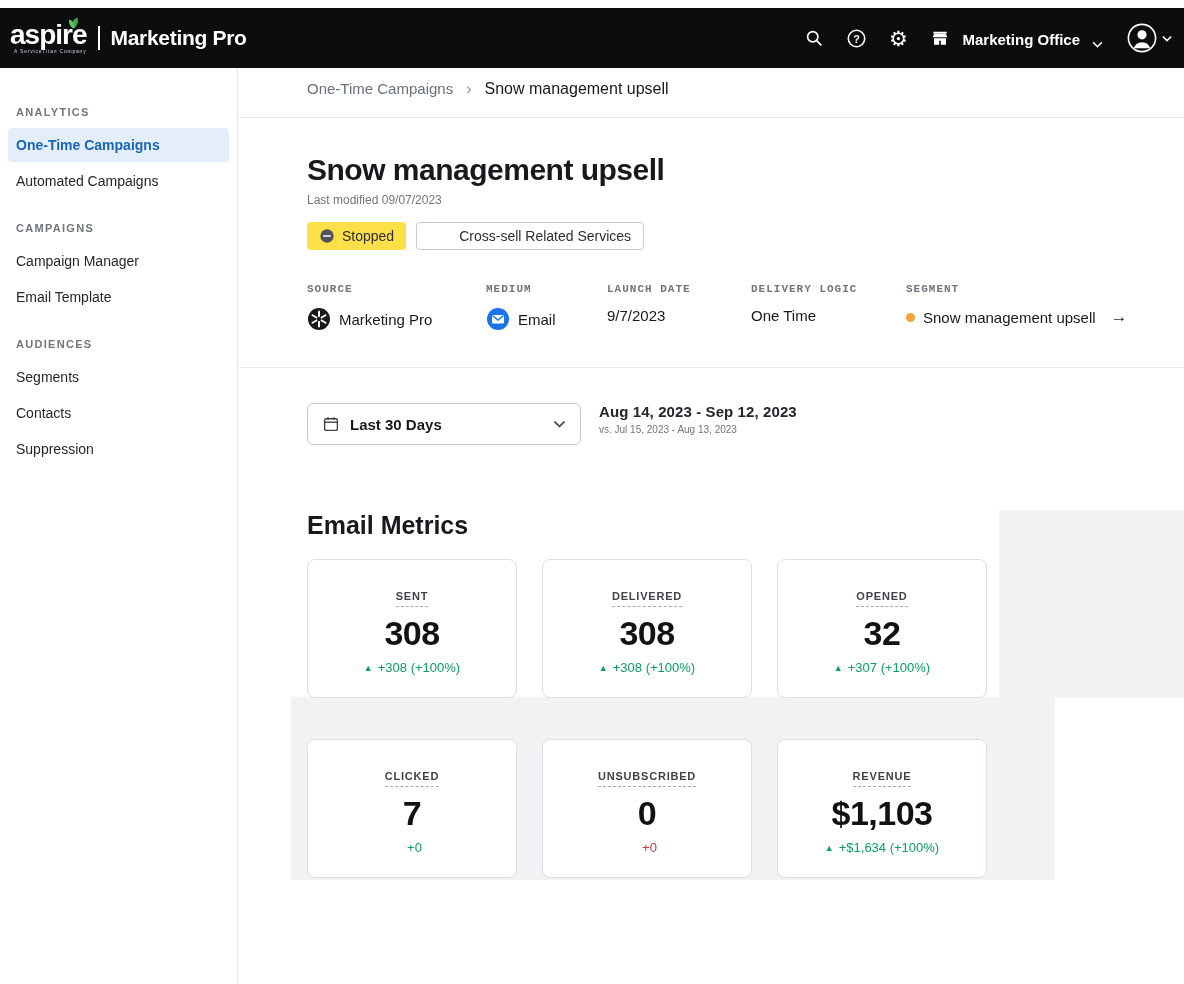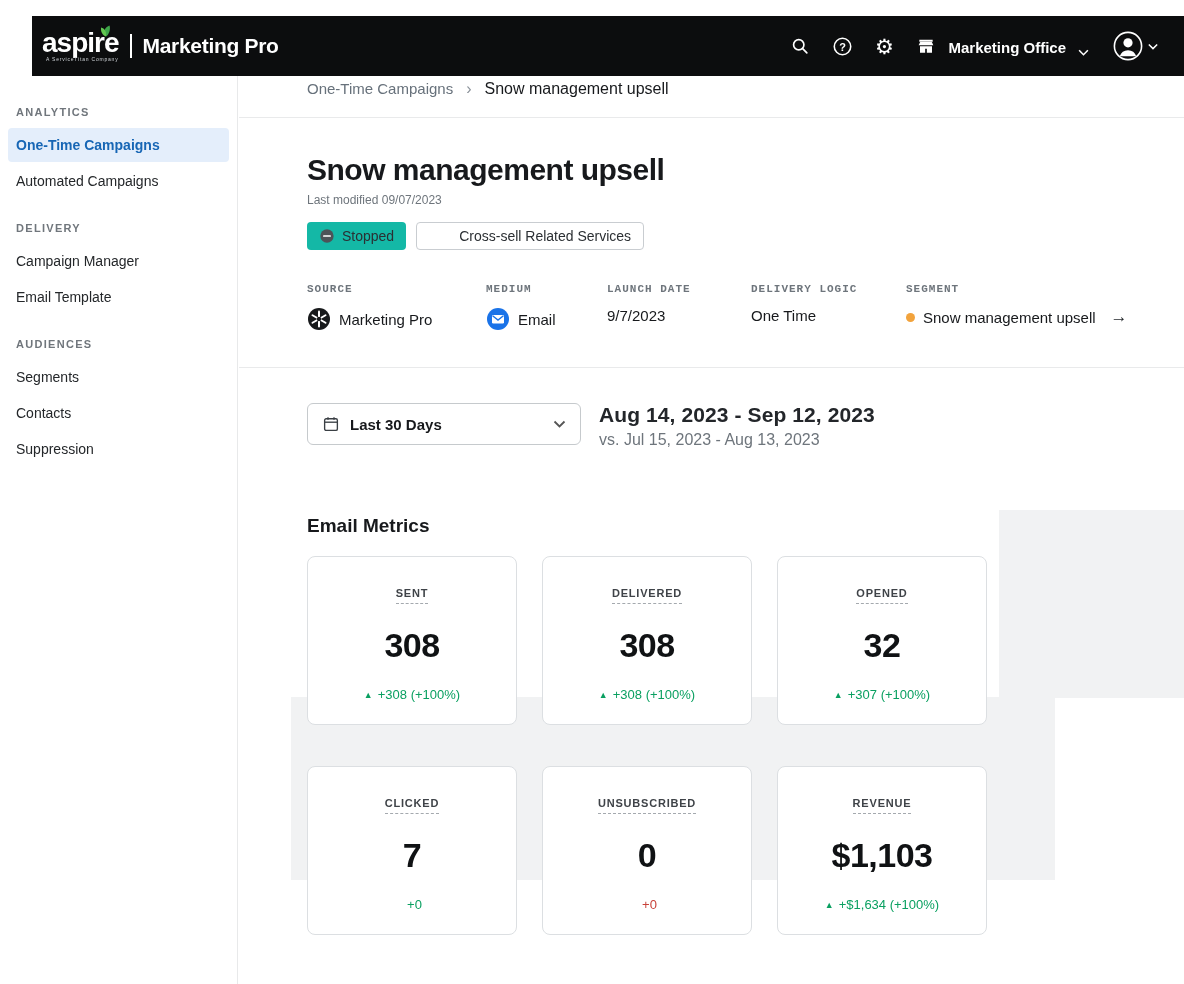--- a/index.html
+++ b/index.html
@@ -1,20 +1,20 @@
 <!DOCTYPE html>
 <html><head>
 <meta charset="utf-8">
 <style>
   * { margin:0; padding:0; box-sizing:border-box; }
   html,body { width:1184px; height:984px; background:#fff; font-family:"Liberation Sans", sans-serif; overflow:hidden; }
   body { position:relative; }
 
   
-  .topbar { position:absolute; top:16px; left:0; right:0; height:60px; background:#0c0d0e; display:flex; align-items:center; padding:0 26px 0 10px; z-index:5;margin-left:32px; }
+  .topbar { position:absolute; top:8px; left:0; right:0; height:60px; background:#0c0d0e; display:flex; align-items:center; padding:0 12px 0 10px; z-index:5; }
   .brand { display:flex; align-items:center; color:#fff; }
   .brand-aspire-wrap { position:relative; display:flex; flex-direction:column; align-items:flex-start; }
   .brand-aspire { font-size:28px; font-weight:bold; letter-spacing:-1px; line-height:26px; }
   .leaf { position:absolute; top:-6px; right:6px; width:14px; height:14px; }
   .brand-tagline { font-size:5px; color:#cfd3d7; letter-spacing:0.8px; align-self:flex-end; margin-top:0px; }
   .brand-divider { width:2px; height:24px; background:#fff; margin:0 11px; }
   .brand-product { font-size:21px; font-weight:bold; letter-spacing:-0.3px; }
 
   .topbar-right { margin-left:auto; display:flex; align-items:center; gap:18px; color:#fff; }
   .icon-btn { width:24px; height:24px; display:flex; align-items:center; justify-content:center; cursor:pointer; }
@@ -41,46 +41,46 @@
   .crumb-sep { font-size:16px; color:#8a9199; margin:0 13px; }
   .crumb-current { font-size:16px; color:#17191c; }
 
   .content { position:relative; z-index:1; padding-left:68px; }
 
   .page-title { font-size:30px; font-weight:bold; color:#17191c; letter-spacing:-0.5px; margin-top:34px; line-height:36px; }
   .modified { font-size:12px; color:#6e757c; margin-top:5px; }
 
   .pills { display:flex; align-items:center; gap:10px; margin-top:15px; }
   .pill { height:28px; display:inline-flex; align-items:center; gap:7px; padding:0 12px; border-radius:4px; font-size:14px; color:#2b2f33; }
-  .pill-status { background:#14b8a6; }
+  .pill-status { background:#fde047; }
   .pill-tag { background:#fff; border:1px solid #c9cdd1;padding-left:42px; }
 
   .details { display:flex; margin-top:33px; }
   .det-col { }
   .det-col.c1 { width:179px; } .det-col.c2 { width:121px; } .det-col.c3 { width:144px; } .det-col.c4 { width:155px; }
   .det-label { font-size:11px; font-weight:bold; letter-spacing:1px; color:#6e757c;font-family:Liberation Mono, monospace; }
   .det-value { display:flex; align-items:center; gap:8px; margin-top:12px; font-size:15px; color:#17191c; }
   .seg-dot { width:9px; height:9px; border-radius:50%; background:#f2a33c; flex:0 0 auto; }
   .seg-arrow { font-size:17px; color:#24282c; margin-left:7px; }
 
   .section-divider { height:1px; background:#e9eaeb; margin-top:36px; margin-left:-68px; }
 
   .date-row { display:flex; align-items:flex-start; margin-top:35px; }
   .date-select { width:274px; height:42px; border:1px solid #c6cacd; border-radius:6px; display:flex; align-items:center; padding:0 14px; gap:10px; cursor:pointer; background:#fff; }
   .date-select-label { font-size:15px; font-weight:bold; color:#17191c; }
   .date-select .chev { margin-left:auto; }
   .date-text { margin-left:18px; }
-  .date-range { font-size:21px; font-weight:bold; color:#23262a; letter-spacing:0.1px; }
-  .date-compare { font-size:16px; color:#6e757c; margin-top:4px; }
-
-  .metrics-heading { font-size:19px; font-weight:bold; color:#17191c; margin-top:66px; }
+  .date-range { font-size:15px; font-weight:bold; color:#23262a; letter-spacing:0.1px; }
+  .date-compare { font-size:10px; color:#6e757c; margin-top:4px; }
+
+  .metrics-heading { font-size:25px; font-weight:bold; color:#17191c; margin-top:66px; }
 
   .cards-row { display:flex; gap:25px; margin-top:19px; }
   .cards-row.second { margin-top:41px;border-radius:9px; }
-  .card { width:210px; height:169px; border:1px solid #dcdfe2; border-radius:8px; background:#fff; text-align:center; display:flex; flex-direction:column; justify-content:space-between; padding:26px 10px 22px; }
+  .card { width:210px; height:139px; border:1px solid #dcdfe2; border-radius:8px; background:#fff; text-align:center; display:flex; flex-direction:column; justify-content:space-between; padding:26px 10px 22px; }
   .card-label { align-self:center; display:inline-block; font-size:11px; font-weight:bold; letter-spacing:0.8px; color:#3f4348; border-bottom:1px dashed #a4a9ae; padding-bottom:4px; }
   .card-value { font-size:34px; font-weight:bold; color:#101214; letter-spacing:-0.5px; }
   .card-delta { font-size:13px; display:flex; align-items:center; justify-content:center; gap:5px; }
   .card-delta .tri { font-size:9px; }
   .card-delta.green { color:#0aa061; }
   .card-delta.red { color:#c8423a; }
 
   svg { display:block; }
 </style>
 </head>
@@ -142,21 +142,21 @@
   </div>
 </div>
 
 <div class="sidebar">
   <div class="side-section">
     <div class="side-title">ANALYTICS</div>
     <div class="side-item active">One-Time Campaigns</div>
     <div class="side-item">Automated Campaigns</div>
   </div>
   <div class="side-section">
-    <div class="side-title">DELIVERY</div>
+    <div class="side-title">CAMPAIGNS</div>
     <div class="side-item">Campaign Manager</div>
     <div class="side-item">Email Template</div>
   </div>
   <div class="side-section">
     <div class="side-title">AUDIENCES</div>
     <div class="side-item">Segments</div>
     <div class="side-item">Contacts</div>
     <div class="side-item">Suppression</div>
   </div>
 </div>

